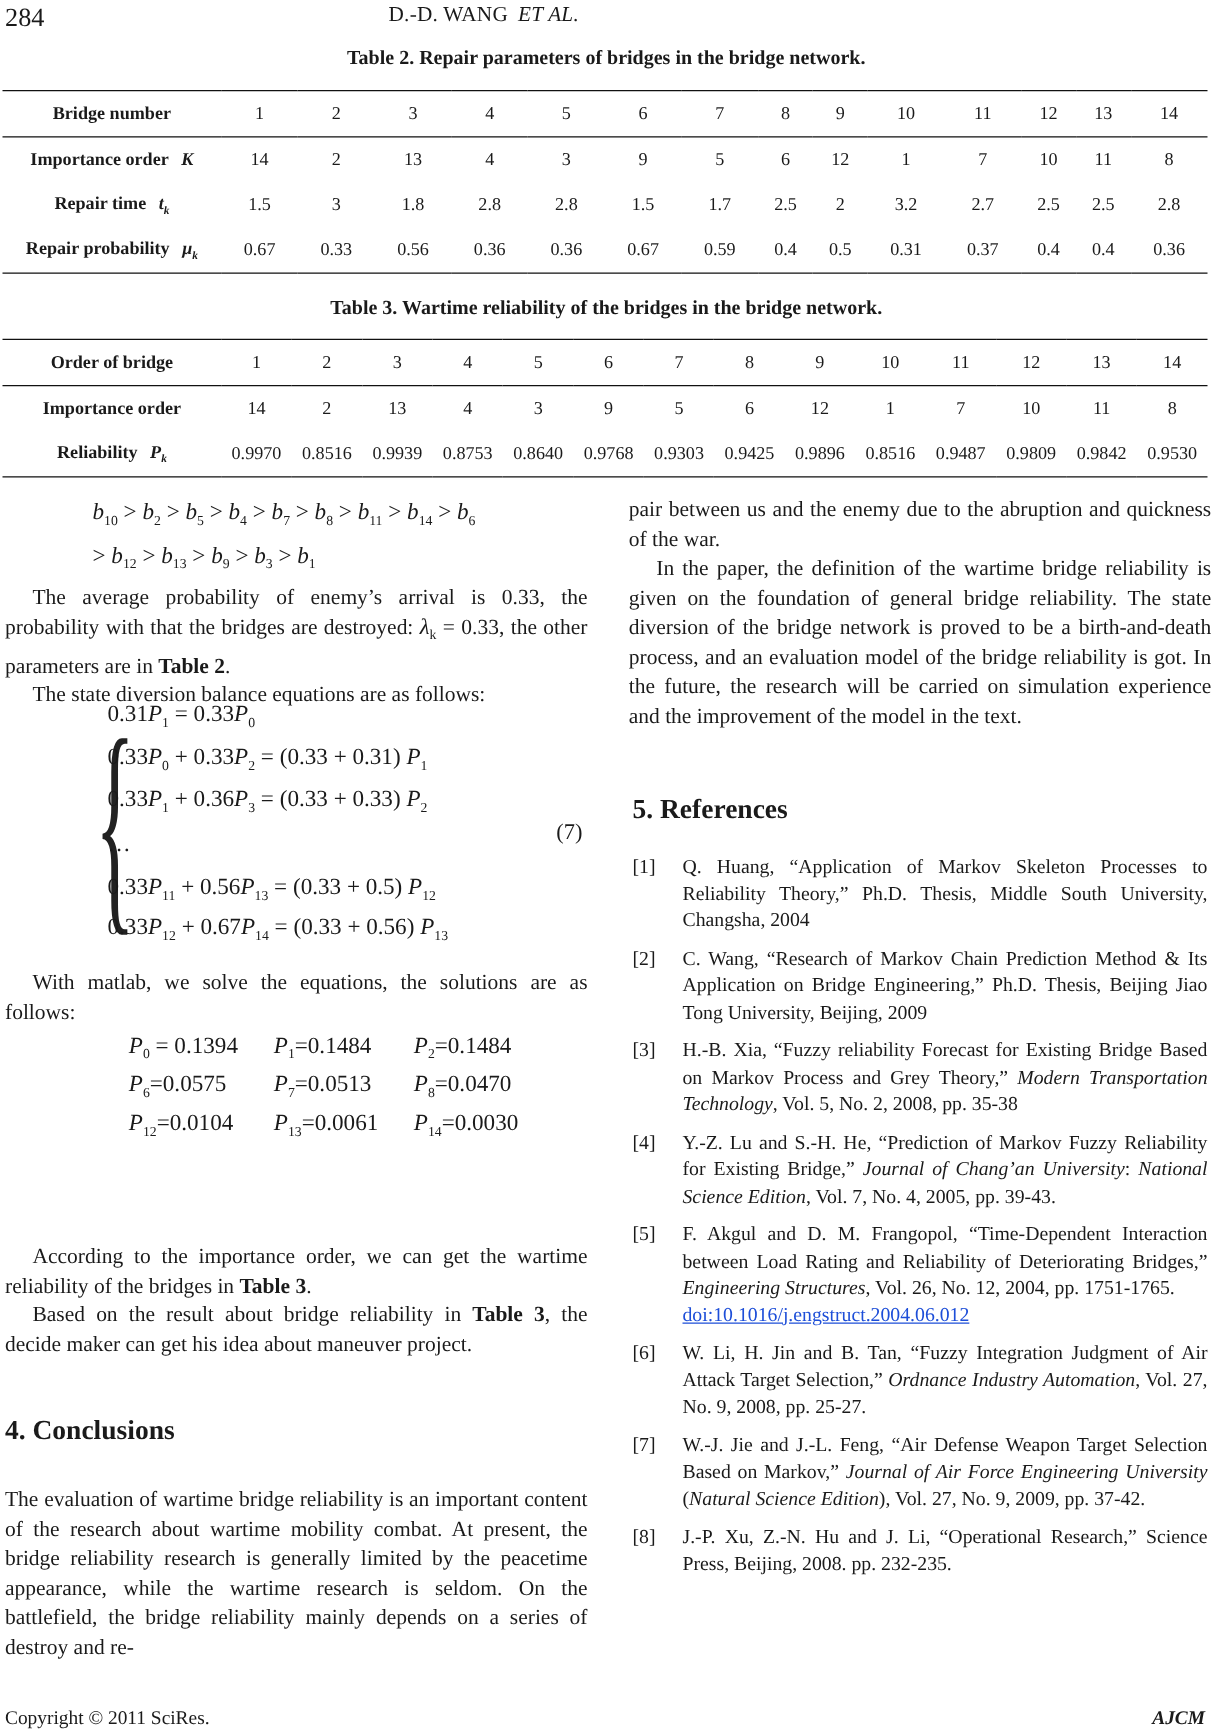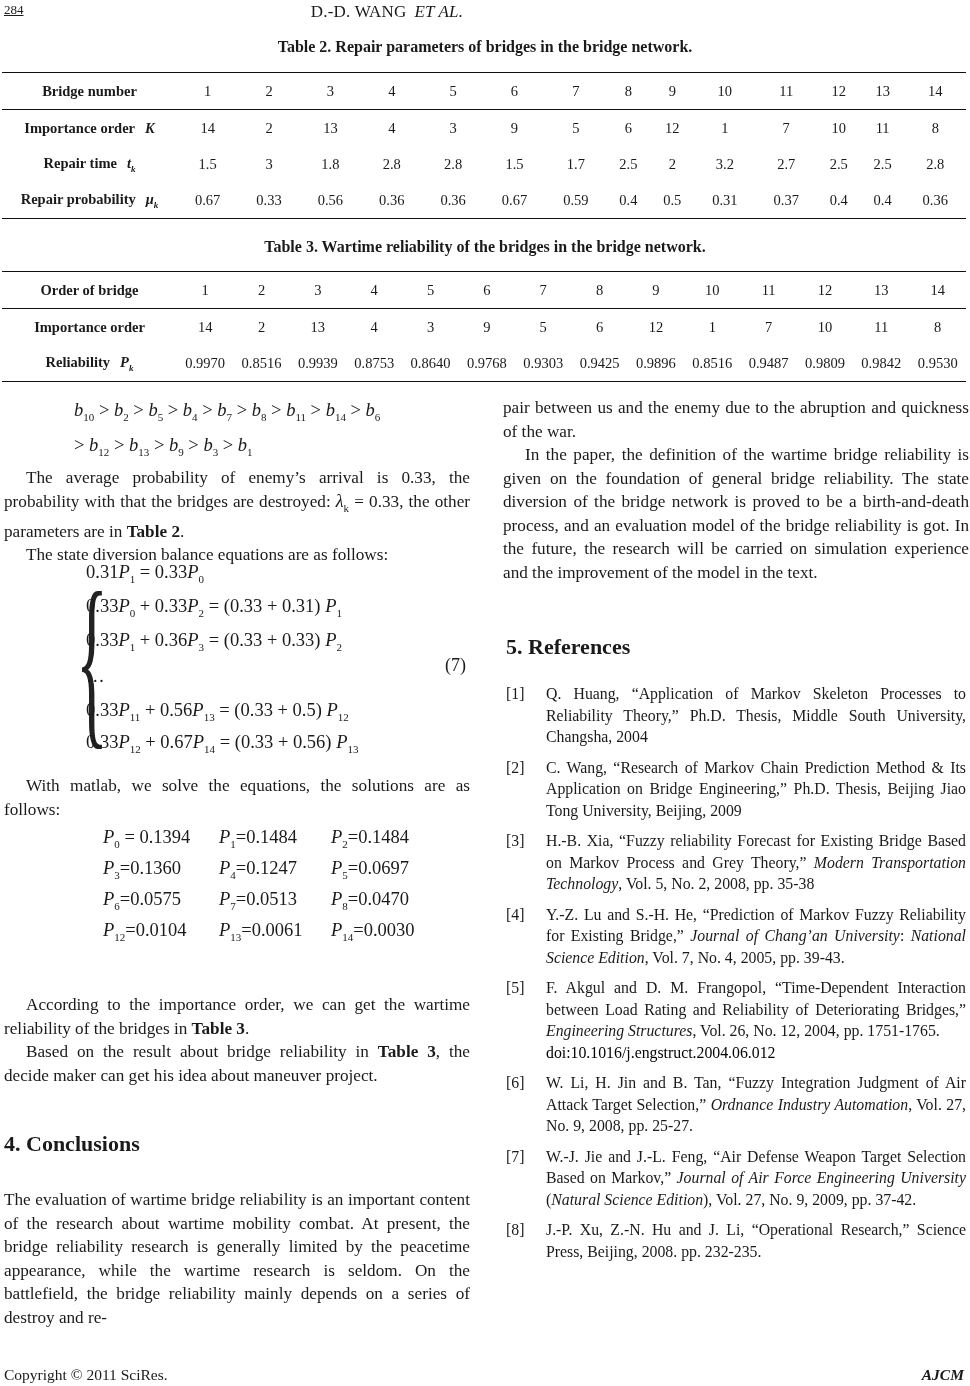--- a/index.html
+++ b/index.html
@@ -1,21 +1,21 @@
 <!DOCTYPE html>
 <html><head>
 <meta charset="utf-8">
 <style>
   html, body { margin: 0; padding: 0; background: #ffffff; }
   body {
     width: 970px; height: 1386px; position: relative; overflow: hidden;
     font-family: "Liberation Serif", "DejaVu Serif", serif; color: #1a1a1a;
   }
   .abs { position: absolute; }
-  .page-num { left: 4px; top: 2px; font-size: 13px; text-decoration: underline; }
+  .page-num { left: 4px; top: 2px; font-size: 21px; }
   .running-head { left: 0; width: 774px; top: 2px; text-align: center; font-size: 17px; letter-spacing: 0.2px; }
   .running-head i { font-style: italic; margin-left: 8px; }
   .tcap { left: 0; width: 970px; text-align: center; font-weight: bold; font-size: 16px; }
   table.dt { position: absolute; left: 2px; width: 964px; border-collapse: collapse; font-size: 14.5px; }
   table.dt td { text-align: center; padding: 0; height: 36px; white-space: nowrap; }
   table.dt td.rh { text-align: center; width: 175px; font-weight: bold; }
   table.dt tr.first td { border-top: 1.5px solid #111; border-bottom: 1.2px solid #111; }
   table.dt tr.last td { border-bottom: 1.5px solid #111; }
   .sym { font-style: italic; margin-left: 10px; }
   .sym sub { font-size: 9px; }
@@ -38,21 +38,21 @@
   .sol .cell { display: inline-block; width: 112px; }
   .sol .cell:first-child { width: 116px; }
   .sol i { font-style: italic; }
   .sol sub { font-size: 11px; }
   h2.sec { position: absolute; margin: 0; font-size: 22px; font-weight: bold; }
   .refs { left: 506px; top: 683px; width: 460px; font-size: 15.8px; line-height: 21.5px; }
   .ref { display: flex; margin-bottom: 9px; }
   .ref .num { width: 40px; flex: none; }
   .ref .txt { flex: 1; text-align: justify; }
   .ref em { font-style: italic; }
-  .doi { color: #000000; }
+  .doi { color: #1d4ed8; text-decoration: underline; }
   .foot-left { left: 4px; top: 1366px; font-size: 15.5px; }
   .foot-right { right: 6px; top: 1366px; font-size: 15.5px; font-weight: bold; font-style: italic; text-align: center; }
 </style>
 </head>
 <body>
 
 <div class="abs page-num">284</div>
 <div class="abs running-head"><span>D.-D. WANG</span><i>ET    AL.</i></div>
 
 <div class="abs tcap" style="top:38px">Table 2. Repair parameters of bridges in the bridge network.</div>
@@ -208,21 +208,20 @@
     </div>
   <div class="eqno">(7)</div>
 </div>
 
 <div class="abs col" style="left:4px; top:774px">
   <p class="ind">With matlab, we solve the equations, the solutions are as follows:</p>
 </div>
 
 <div class="abs sol" id="sol">
     <div class="row"><span class="cell"><i>P</i><sub>0</sub> = 0.1394</span><span class="cell"><i>P</i><sub>1</sub>=0.1484</span><span class="cell"><i>P</i><sub>2</sub>=0.1484</span></div>
-    <div class="row"><span class="cell"><i>P</i><sub>3</sub>=0.1360</span><span class="cell"><i>P</i><sub>4</sub>=0.1247</span><span class="cell"><i>P</i><sub>5</sub>=0.0697</span></div>
     <div class="row"><span class="cell"><i>P</i><sub>6</sub>=0.0575</span><span class="cell"><i>P</i><sub>7</sub>=0.0513</span><span class="cell"><i>P</i><sub>8</sub>=0.0470</span></div>
     <div class="row"><span class="cell"><i>P</i><sub>12</sub>=0.0104</span><span class="cell"><i>P</i><sub>13</sub>=0.0061</span><span class="cell"><i>P</i><sub>14</sub>=0.0030</span></div>
   </div>
 
 <div class="abs col" style="left:4px; top:993px">
   <p class="ind"><span>According to the importance order, we can get the wartime reliability of the bridges in </span><b>Table 3</b><span>.</span></p>
   <p class="ind"><span>Based on the result about bridge reliability in </span><b>Table 3</b><span>, the decide maker can get his idea about maneuver project.</span></p>
 </div>
 
 <h2 class="sec" style="left:4px; top:1131px">4. Conclusions</h2>

